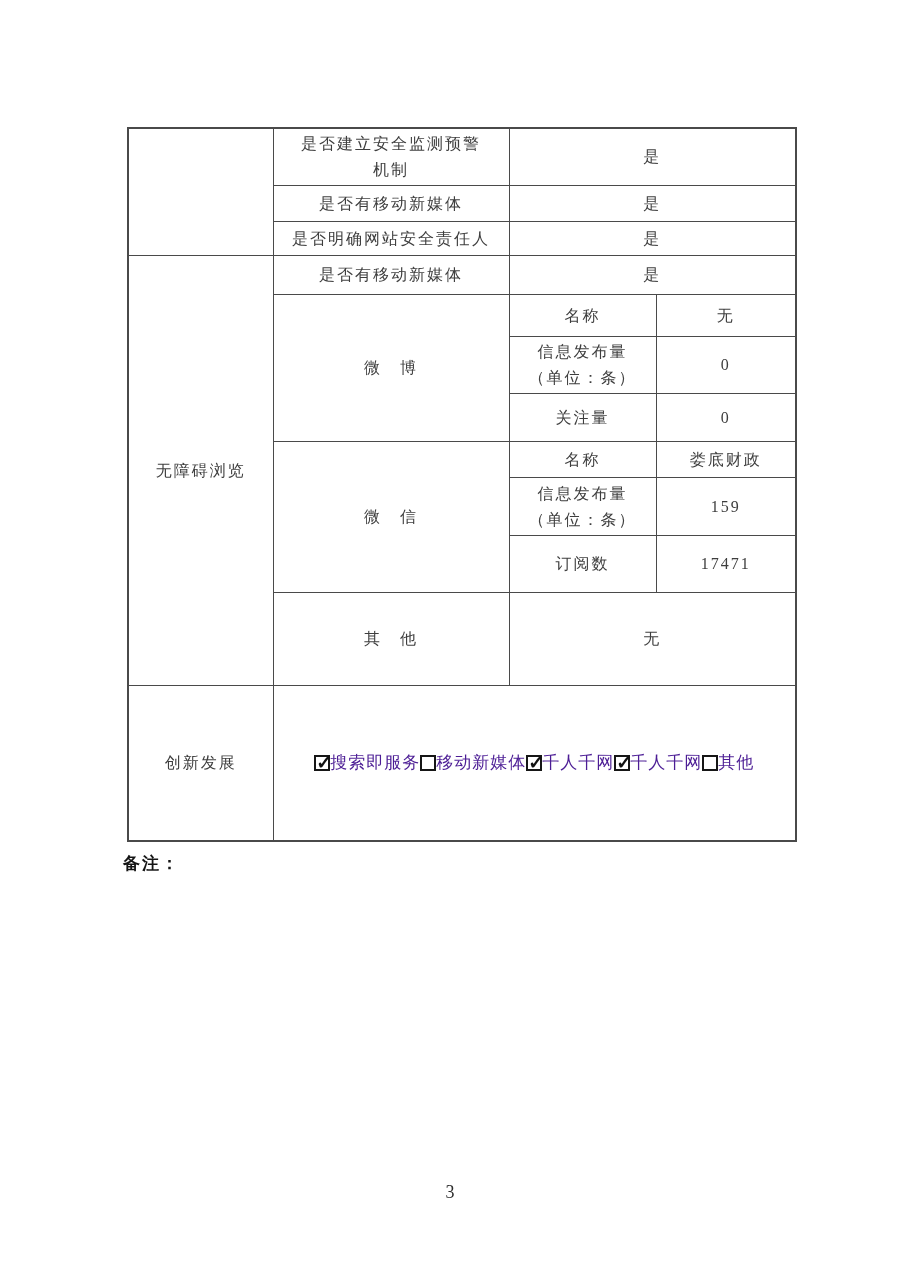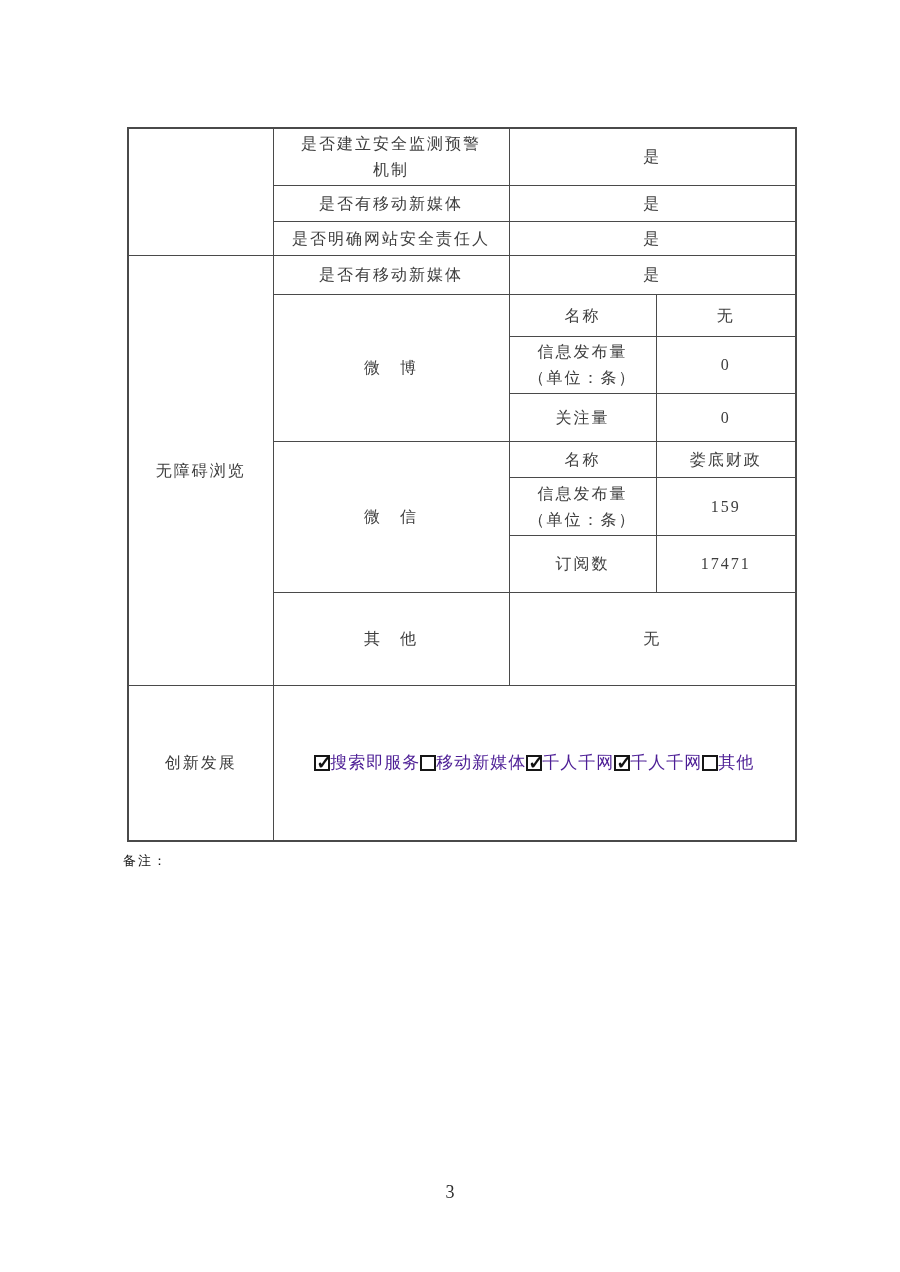--- a/index.html
+++ b/index.html
@@ -78,22 +78,22 @@
   }
   .cb-label {
     font-size: 17px;
     color: #4c1d95;
     letter-spacing: 1px;
   }
   .remark {
     position: absolute;
     left: 123px;
     top: 852px;
-    font-size: 13px;
-    font-weight: normal;
+    font-size: 17px;
+    font-weight: bold;
     letter-spacing: 2px;
     color: #141414;
     text-align: right;
   }
   .page-number {
     position: absolute;
     left: 0;
     top: 1182px;
     width: 100%;
     text-align: center;

